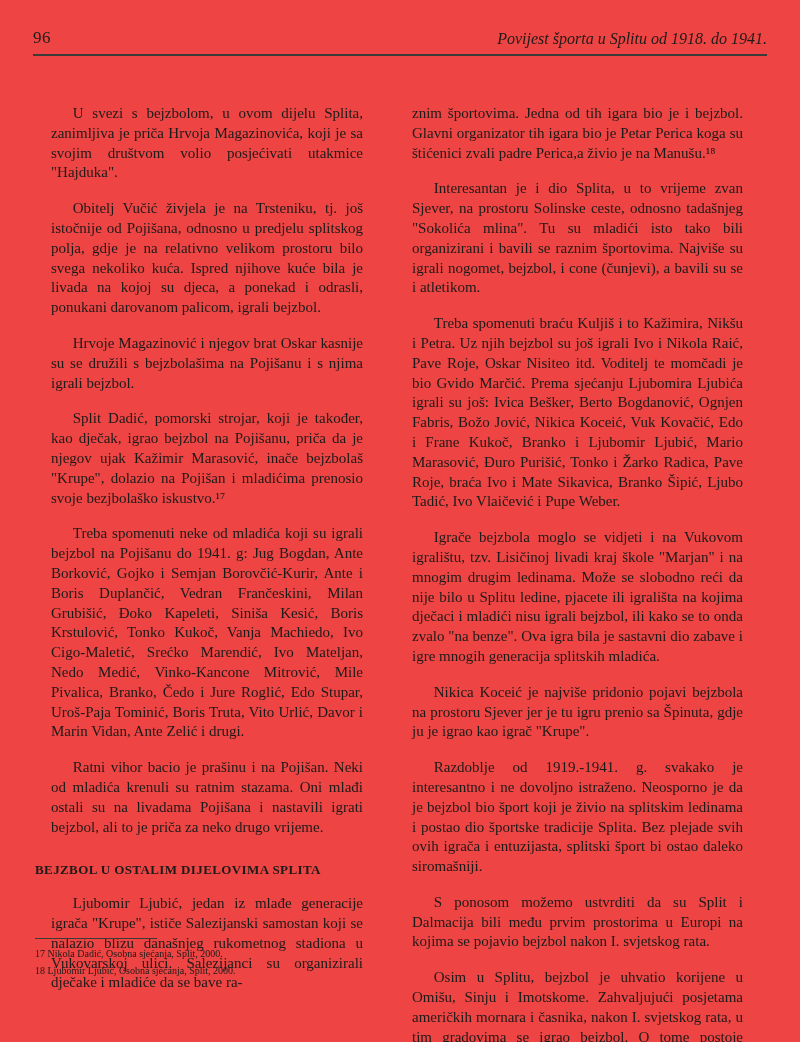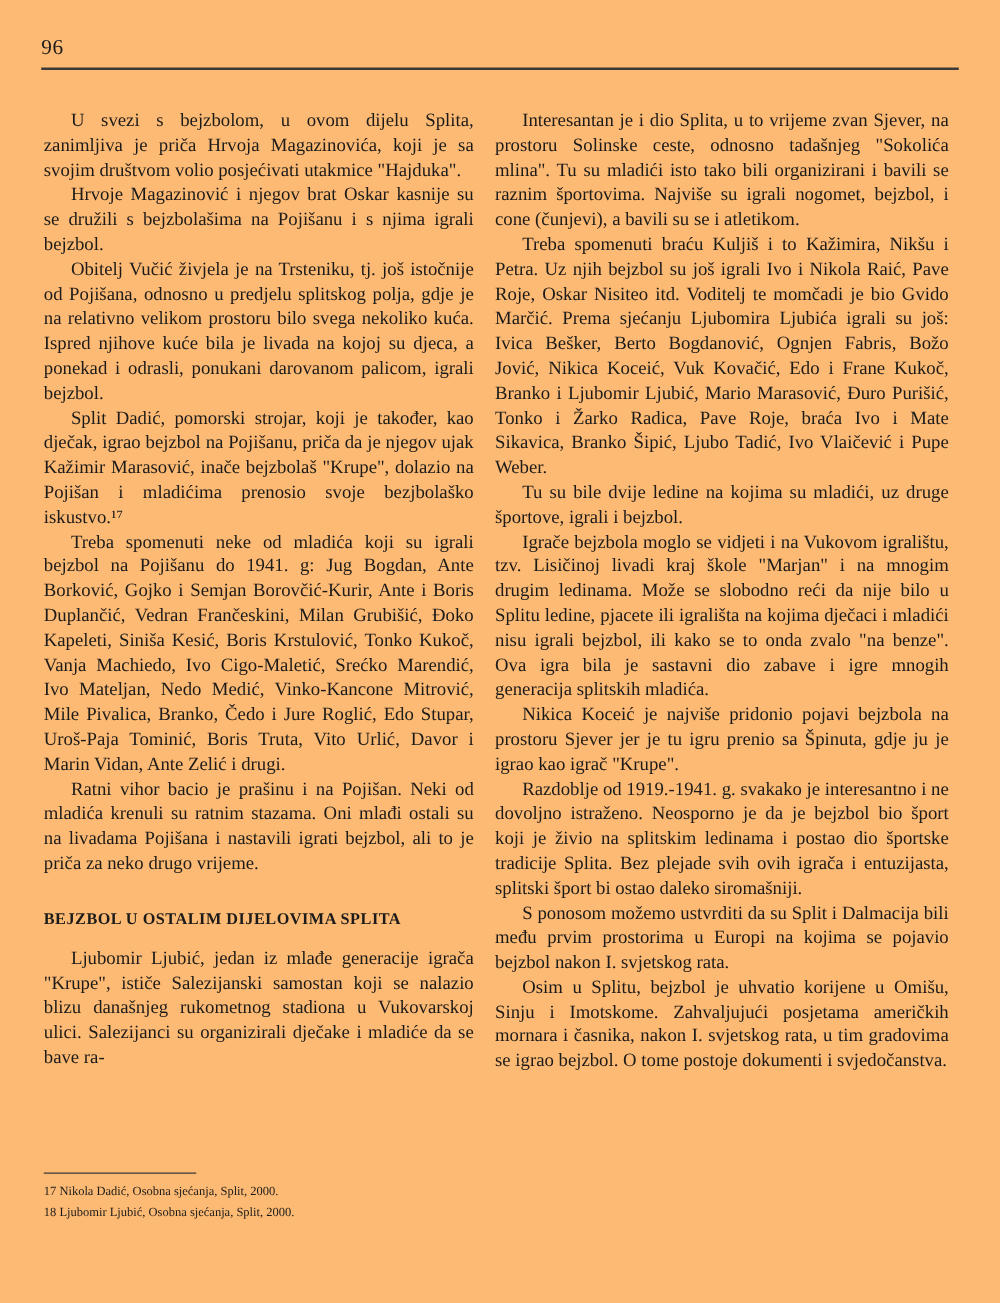--- a/index.html
+++ b/index.html
@@ -5,21 +5,21 @@
   html, body { margin: 0; padding: 0; }
   body {
     width: 800px; height: 1042px;
     background: #f7f6f3;
     font-family: "Liberation Serif", "DejaVu Serif", serif;
     color: #1c1b19;
   }
   .page {
     position: relative;
     width: 800px; height: 1042px;
-    background: #fdba74;
+    background: #ef4444;
     overflow: hidden;
   }
   
   .header {
     position: absolute;
     top: 28px; left: 33px; right: 33px;
     display: flex;
     justify-content: space-between;
     align-items: flex-end;
     border-bottom: 2px solid #3c3a36;
@@ -38,21 +38,21 @@
     position: absolute;
     top: 88px; left: 35px;
     width: 724px;
     display: flex;
     gap: 17px;
   }
   .col { text-align: justify; }
   .col-left  { width: 344px; }
   .col-right { width: 363px; }
   .col p {
-    margin: 0;
+    margin: 16px;
     font-size: 15px;
     line-height: 19.8px;
     text-indent: 1.45em;
     text-align: justify;
   }
   .col p.no-indent { text-indent: 0; }
   .section-heading {
     margin: 25px 0 15px 0;
     font-weight: bold;
     font-size: 13px;
@@ -77,39 +77,40 @@
     line-height: 17px;
   }
 </style>
 </head>
 <body>
 
 <div class="page">
 
   <div class="header">
     <span class="page-number">96</span>
+    <span class="running-title">Povijest športa u Splitu od 1918. do 1941.</span>
   </div>
 
   <div class="columns">
 
     <div class="col col-left">
       <p>U svezi s bejzbolom, u ovom dijelu Splita, zanimljiva je priča Hrvoja Magazinovića, koji je sa svojim društvom volio posjećivati utakmice "Hajduka".</p>
+      <p>Obitelj Vučić živjela je na Trsteniku, tj. još istočnije od Pojišana, odnosno u predjelu splitskog polja, gdje je na relativno velikom prostoru bilo svega nekoliko kuća. Ispred njihove kuće bila je livada na kojoj su djeca, a ponekad i odrasli, ponukani darovanom palicom, igrali bejzbol.</p>
       <p>Hrvoje Magazinović i njegov brat Oskar kasnije su se družili s bejzbolašima na Pojišanu i s njima igrali bejzbol.</p>
-      <p>Obitelj Vučić živjela je na Trsteniku, tj. još istočnije od Pojišana, odnosno u predjelu splitskog polja, gdje je na relativno velikom prostoru bilo svega nekoliko kuća. Ispred njihove kuće bila je livada na kojoj su djeca, a ponekad i odrasli, ponukani darovanom palicom, igrali bejzbol.</p>
       <p>Split Dadić, pomorski strojar, koji je također, kao dječak, igrao bejzbol na Pojišanu, priča da je njegov ujak Kažimir Marasović, inače bejzbolaš "Krupe", dolazio na Pojišan i mladićima prenosio svoje bezjbolaško iskustvo.¹⁷</p>
       <p>Treba spomenuti neke od mladića koji su igrali bejzbol na Pojišanu do 1941. g: Jug Bogdan, Ante Borković, Gojko i Semjan Borovčić-Kurir, Ante i Boris Duplančić, Vedran Frančeskini, Milan Grubišić, Đoko Kapeleti, Siniša Kesić, Boris Krstulović, Tonko Kukoč, Vanja Machiedo, Ivo Cigo-Maletić, Srećko Marendić, Ivo Mateljan, Nedo Medić, Vinko-Kancone Mitrović, Mile Pivalica, Branko, Čedo i Jure Roglić, Edo Stupar, Uroš-Paja Tominić, Boris Truta, Vito Urlić, Davor i Marin Vidan, Ante Zelić i drugi.</p>
       <p>Ratni vihor bacio je prašinu i na Pojišan. Neki od mladića krenuli su ratnim stazama. Oni mlađi ostali su na livadama Pojišana i nastavili igrati bejzbol, ali to je priča za neko drugo vrijeme.</p>
       <h2 class="section-heading">BEJZBOL U OSTALIM DIJELOVIMA SPLITA</h2>
       <p>Ljubomir Ljubić, jedan iz mlađe generacije igrača "Krupe", ističe Salezijanski samostan koji se nalazio blizu današnjeg rukometnog stadiona u Vukovarskoj ulici. Salezijanci su organizirali dječake i mladiće da se bave ra-</p>
     </div>
 
     <div class="col col-right">
+      <p class="no-indent">znim športovima. Jedna od tih igara bio je i bejzbol. Glavni organizator tih igara bio je Petar Perica koga su štićenici zvali padre Perica,a živio je na Manušu.¹⁸</p>
       <p>Interesantan je i dio Splita, u to vrijeme zvan Sjever, na prostoru Solinske ceste, odnosno tadašnjeg "Sokolića mlina". Tu su mladići isto tako bili organizirani i bavili se raznim športovima. Najviše su igrali nogomet, bejzbol, i cone (čunjevi), a bavili su se i atletikom.</p>
       <p>Treba spomenuti braću Kuljiš i to Kažimira, Nikšu i Petra. Uz njih bejzbol su još igrali Ivo i Nikola Raić, Pave Roje, Oskar Nisiteo itd. Voditelj te momčadi je bio Gvido Marčić. Prema sjećanju Ljubomira Ljubića igrali su još: Ivica Bešker, Berto Bogdanović, Ognjen Fabris, Božo Jović, Nikica Koceić, Vuk Kovačić, Edo i Frane Kukoč, Branko i Ljubomir Ljubić, Mario Marasović, Đuro Purišić, Tonko i Žarko Radica, Pave Roje, braća Ivo i Mate Sikavica, Branko Šipić, Ljubo Tadić, Ivo Vlaičević i Pupe Weber.</p>
-      <p>Tu su bile dvije ledine na kojima su mladići, uz druge športove, igrali i bejzbol.</p>
       <p>Igrače bejzbola moglo se vidjeti i na Vukovom igralištu, tzv. Lisičinoj livadi kraj škole "Marjan" i na mnogim drugim ledinama. Može se slobodno reći da nije bilo u Splitu ledine, pjacete ili igrališta na kojima dječaci i mladići nisu igrali bejzbol, ili kako se to onda zvalo "na benze". Ova igra bila je sastavni dio zabave i igre mnogih generacija splitskih mladića.</p>
       <p>Nikica Koceić je najviše pridonio pojavi bejzbola na prostoru Sjever jer je tu igru prenio sa Špinuta, gdje ju je igrao kao igrač "Krupe".</p>
       <p>Razdoblje od 1919.-1941. g. svakako je interesantno i ne dovoljno istraženo. Neosporno je da je bejzbol bio šport koji je živio na splitskim ledinama i postao dio športske tradicije Splita. Bez plejade svih ovih igrača i entuzijasta, splitski šport bi ostao daleko siromašniji.</p>
       <p>S ponosom možemo ustvrditi da su Split i Dalmacija bili među prvim prostorima u Europi na kojima se pojavio bejzbol nakon I. svjetskog rata.</p>
       <p>Osim u Splitu, bejzbol je uhvatio korijene u Omišu, Sinju i Imotskome. Zahvaljujući posjetama američkih mornara i časnika, nakon I. svjetskog rata, u tim gradovima se igrao bejzbol. O tome postoje dokumenti i svjedočanstva.</p>
     </div>
 
   </div>
 
   <div class="footnotes">

